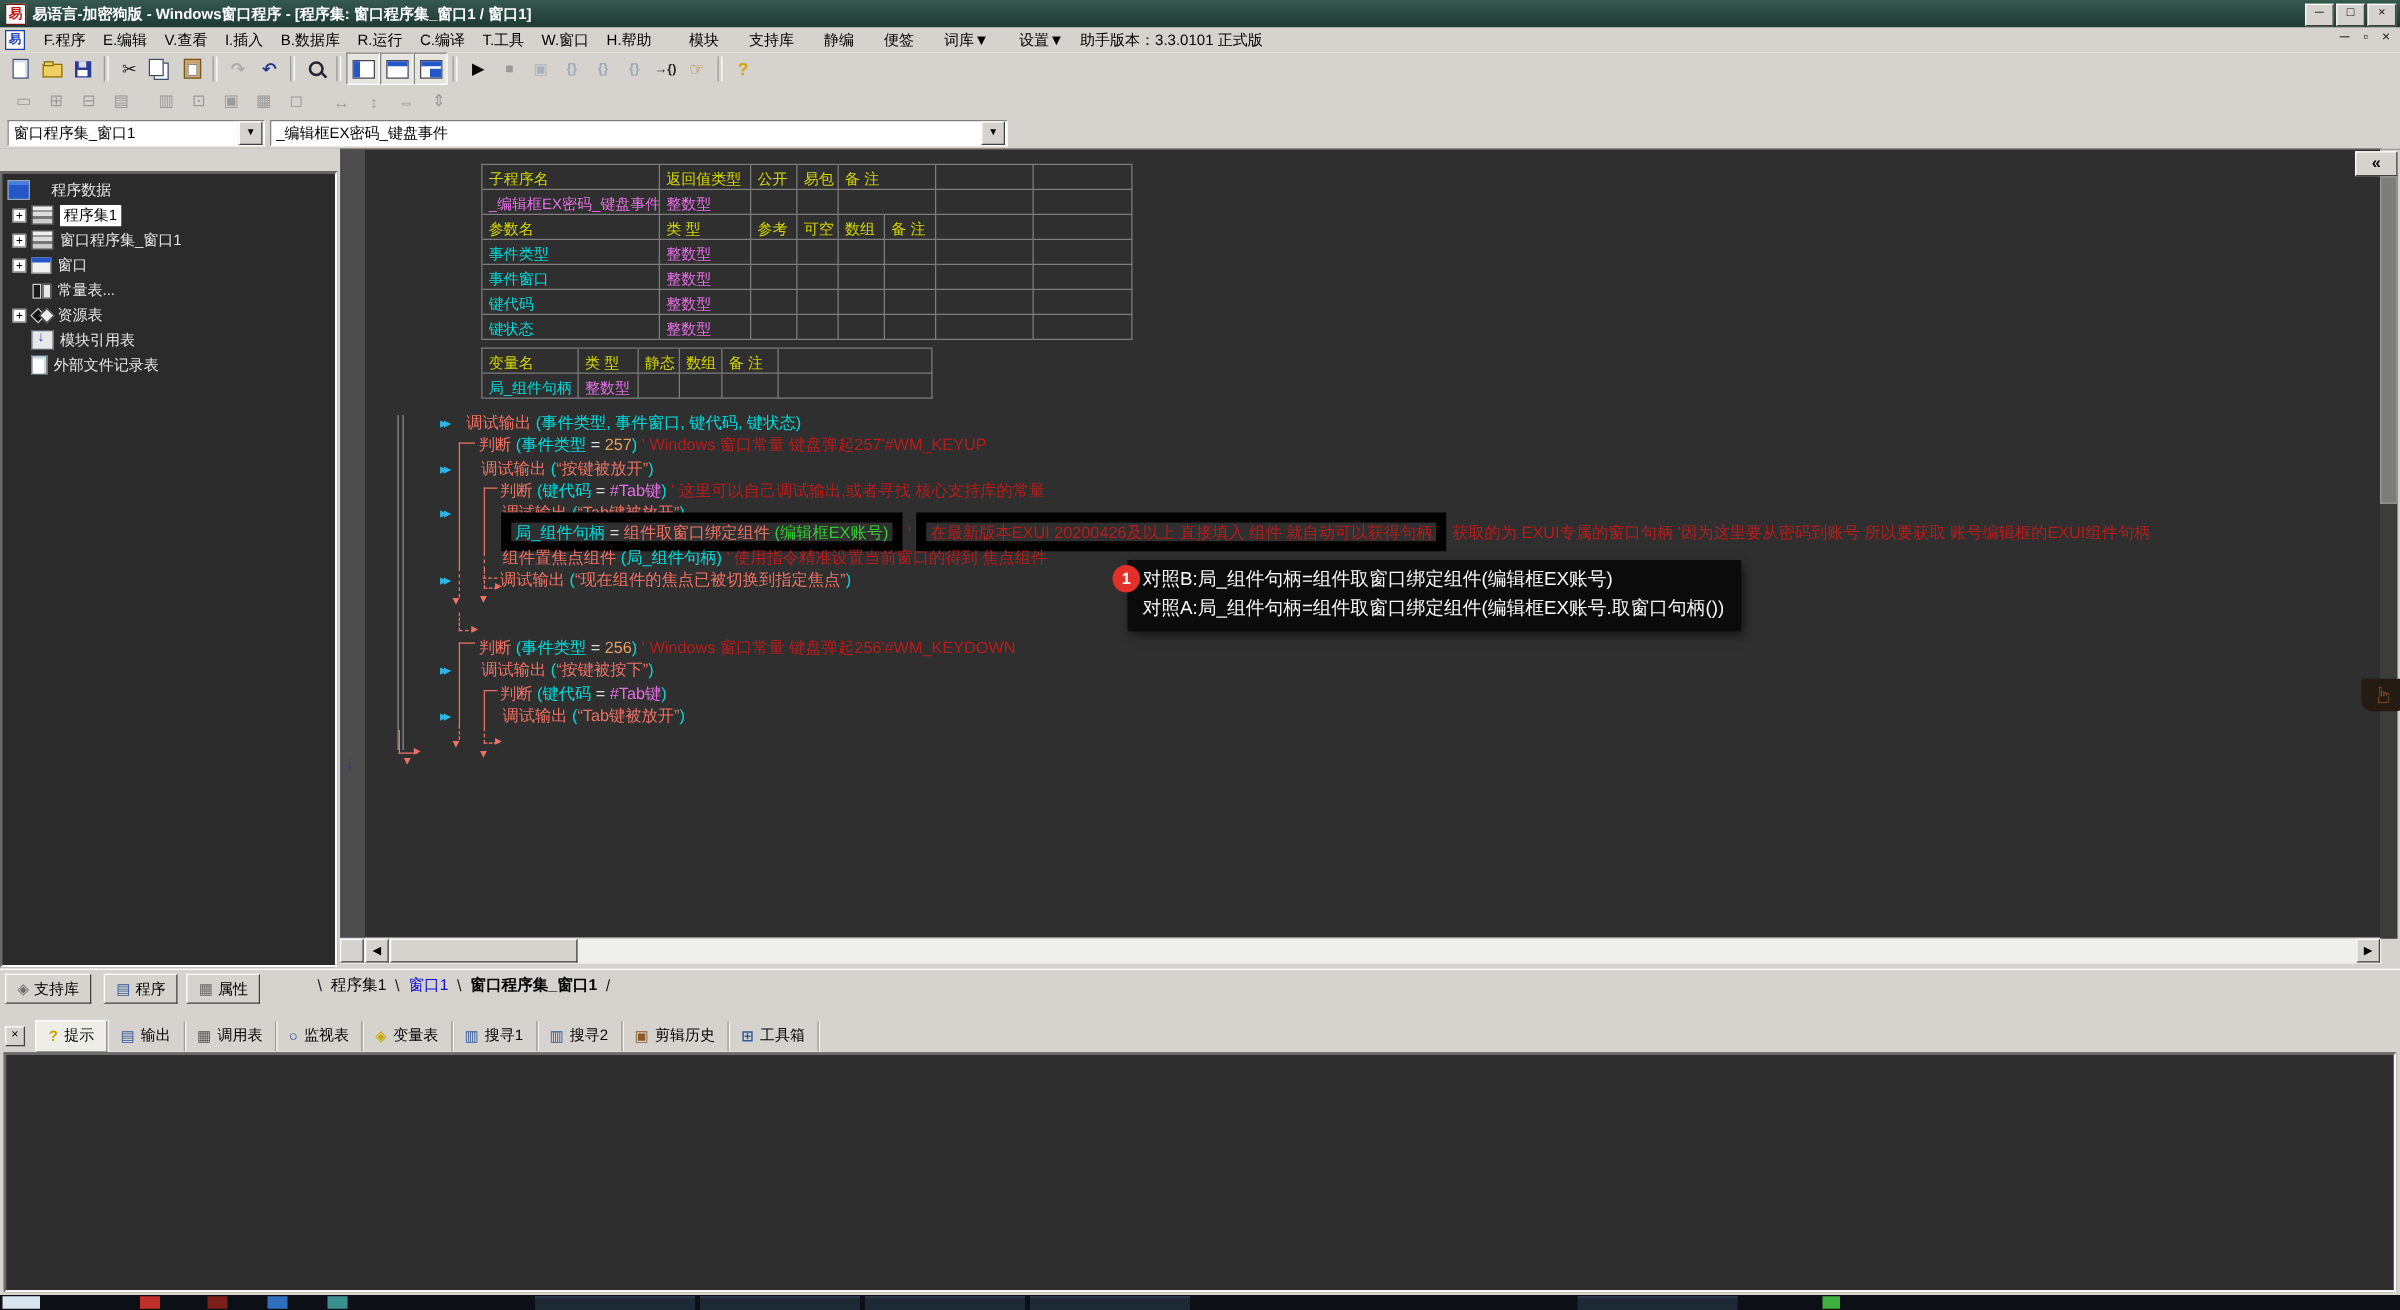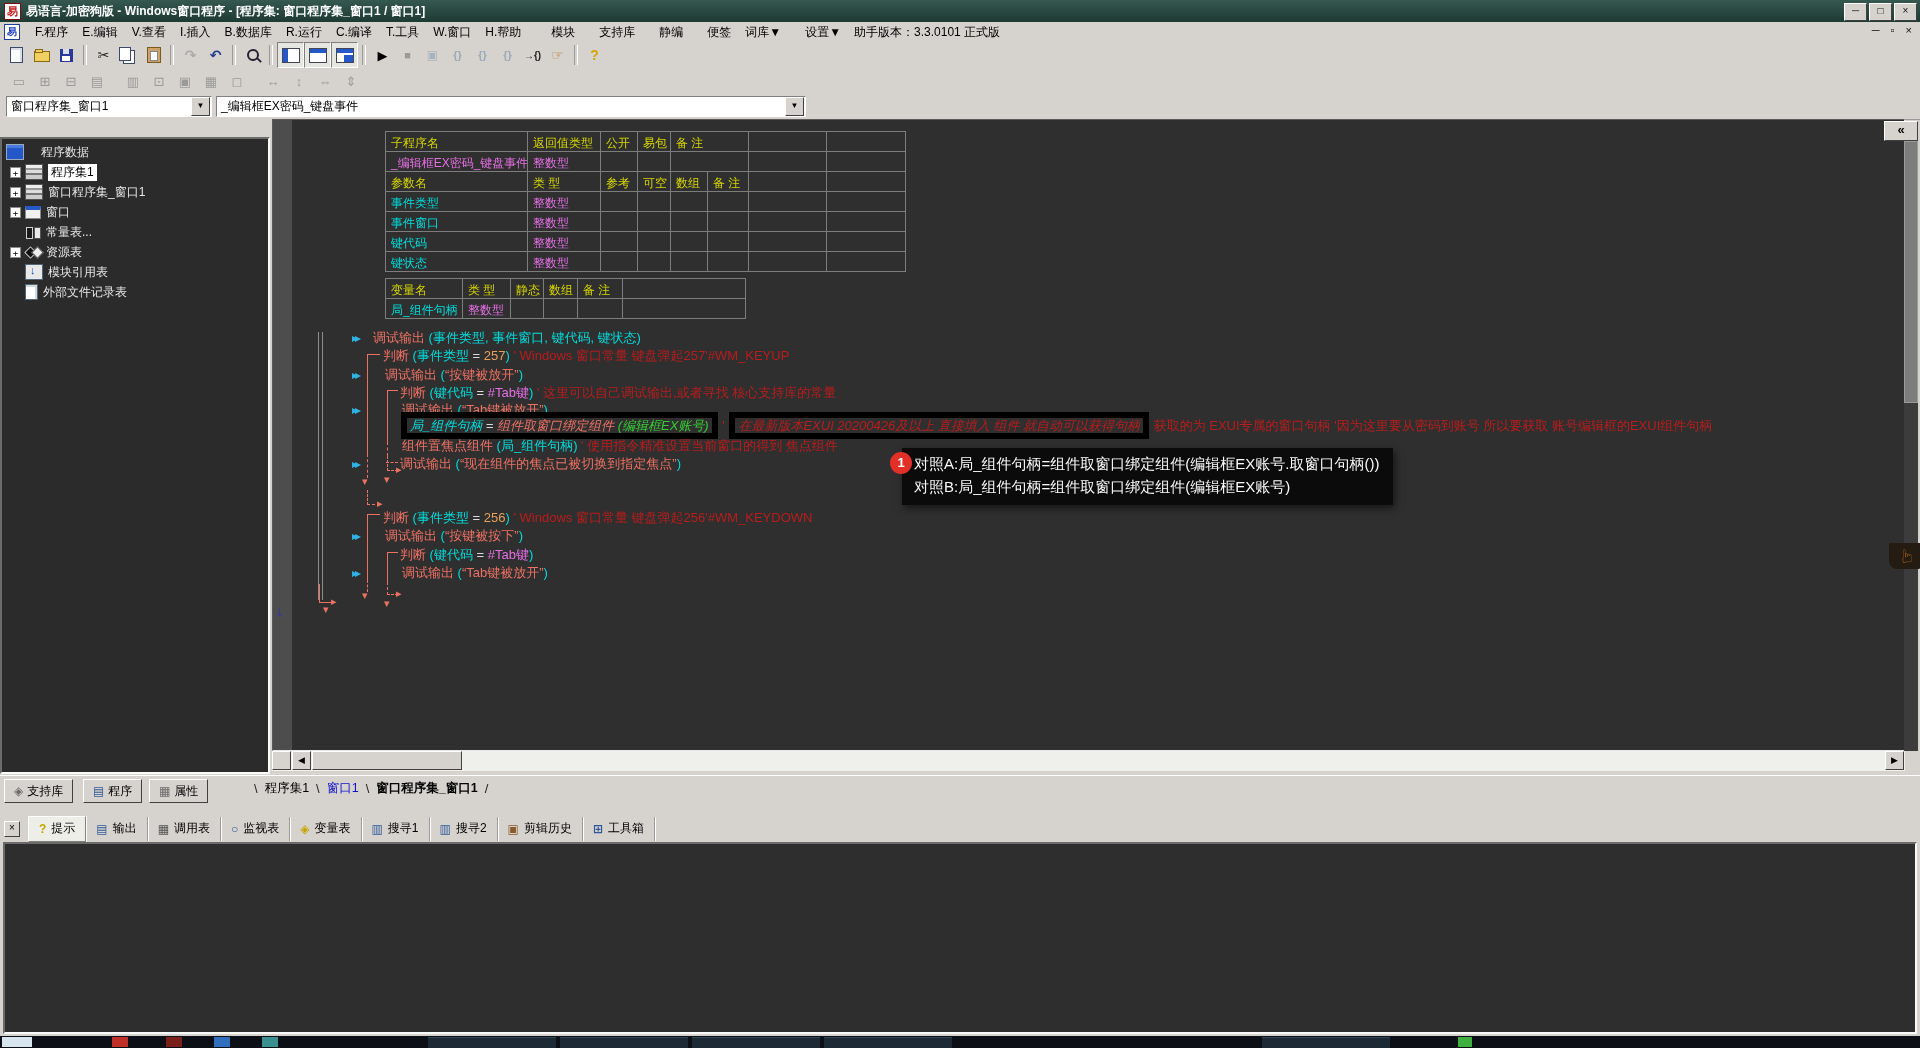--- a/index.html
+++ b/index.html
@@ -80,21 +80,21 @@
             border-color:#5a5a5a #e8e8e8 #e8e8e8 #5a5a5a;box-sizing:border-box;}
   #gutter{left:273px;top:120px;width:19px;height:630px;background:#4d4d4d;}
   .etable{position:absolute;border-left:1px solid #7d7d7d;border-top:1px solid #7d7d7d;}
   .etr{display:flex;height:20px;}
   .etd{box-sizing:border-box;border-right:1px solid #7d7d7d;border-bottom:1px solid #7d7d7d;
        font-size:12px;padding:3px 4px 0 5px;white-space:nowrap;overflow:hidden;}
   .cl{position:absolute;white-space:nowrap;font-size:13px;height:16px;line-height:16px;}
   .k{color:#ee7164;} .v{color:#00dcdc;} .n{color:#e6a05c;} .c{color:#e56fe5;} .s{color:#ee7164;}
   .m{color:#b91c1c;} .w{color:#dcdcdc;} .g{color:#35cc35;} .h{color:#d6d600;} .p{color:#e56fe5;}
   .mk{position:absolute;color:#2fb4e6;font-size:12px;letter-spacing:-3px;}
-  .rbox{border:6px solid #000000;padding:0 3px;margin:0 1px;font-style:italic;}
+  .rbox{border:8px solid #000000;padding:0 3px;margin:0 1px;}
   .flow{position:absolute;}
   .farr{position:absolute;color:#ee7264;font-size:11px;line-height:10px;}
   #tooltip{left:902px;top:448px;background:#0b0b0b;color:#fafafa;font-size:15px;line-height:23px;
            padding:4px 14px 7px 12px;white-space:nowrap;box-shadow:2px 3px 8px rgba(0,0,0,.55);z-index:40;}
   #tooltip .badge{position:absolute;left:-12px;top:4px;width:22px;height:22px;border-radius:50%;background:#e23028;
            color:#fff;font-size:13px;font-weight:bold;text-align:center;line-height:22px;}
   #collapsebtn{left:1884px;top:121px;width:32px;height:18px;background:#d6d3ce;border:1px solid;
            border-color:#fff #404040 #404040 #fff;text-align:center;font-size:13px;line-height:16px;font-weight:bold;}
   #vtrack{left:1904px;top:141px;width:14px;height:610px;background:#3c3c3c;}
   #vthumb{left:1904px;top:141px;width:14px;height:262px;background:#7d7d7d;border:1px solid #9a9a9a;box-sizing:border-box;}
@@ -147,21 +147,21 @@
         <span class="mitem">B.数据库</span>
         <span class="mitem">R.运行</span>
         <span class="mitem">C.编译</span>
         <span class="mitem">T.工具</span>
         <span class="mitem">W.窗口</span>
         <span class="mitem">H.帮助</span>
         <span class="mitem" style="margin-left: 16px;">模块</span>
         <span class="mitem" style="margin-left: 10px;">支持库</span>
         <span class="mitem" style="margin-left: 10px;">静编</span>
         <span class="mitem" style="margin-left: 10px;">便签</span>
-        <span class="mitem" style="">词库▼</span>
+        <span class="mitem" style="margin-left: 10px;">词库▼</span>
         <span class="mitem" style="margin-left: 10px;">设置▼</span>
       </span>
     <span class="mver">助手版本：3.3.0101 正式版</span>
   </div>
   <div id="mdictl" class="abs">─ ▫ ×</div>
 
   <div id="tb1" class="tbrow abs" style="top:42px;">
       <span class="tbtn">
         <span class="ic-page"></span>
       </span>
@@ -434,22 +434,22 @@
       <div class="flow" style="left: 387px; top: 552px; width: 10px; height: 30px; border-left: 1px solid rgb(238, 114, 100); border-top: 1px solid rgb(238, 114, 100);"></div>
       <div class="flow" style="left: 387px; top: 582px; width: 10px; height: 12px; border-left: 1px dashed rgb(238, 114, 100); border-bottom: 1px dashed rgb(238, 114, 100);"></div>
       <span class="farr" style="left: 396px; top: 588px;">▸</span>
       <span class="farr" style="left: 384px; top: 598px;">▾</span>
       <div class="flow" style="left: 319px; top: 584px; width: 14px; height: 18px; border-left: 1px solid rgb(238, 114, 100); border-bottom: 1px solid rgb(238, 114, 100);"></div>
       <span class="farr" style="left: 331px; top: 596px;">▸</span>
       <span class="farr" style="left: 323px; top: 604px;">▾</span>
       <span class="farr" style="left: 276px; top: 606px; color: rgb(42, 53, 192); font-size: 15px; font-weight: bold;">↓</span>
       <div class="abs" id="tooltip">
         <span class="badge">1</span>
+        <div>对照B:局_组件句柄=组件取窗口绑定组件(编辑框EX账号)</div>
         <div>对照A:局_组件句柄=组件取窗口绑定组件(编辑框EX账号.取窗口句柄())</div>
-        <div>对照B:局_组件句柄=组件取窗口绑定组件(编辑框EX账号)</div>
       </div>
     </div>
 
   <div id="collapsebtn" class="abs">«</div>
   <div id="vtrack" class="abs"></div>
   <div id="vthumb" class="abs"></div>
   <div id="handfloat" class="abs" style="transform: rotate(-90deg);">☞</div>
   <div id="htrack" class="abs"></div>
   <div class="sbtn abs" style="left:272px;top:751px;"></div>
   <div class="sbtn abs" style="left:292px;top:751px;">◀</div>

